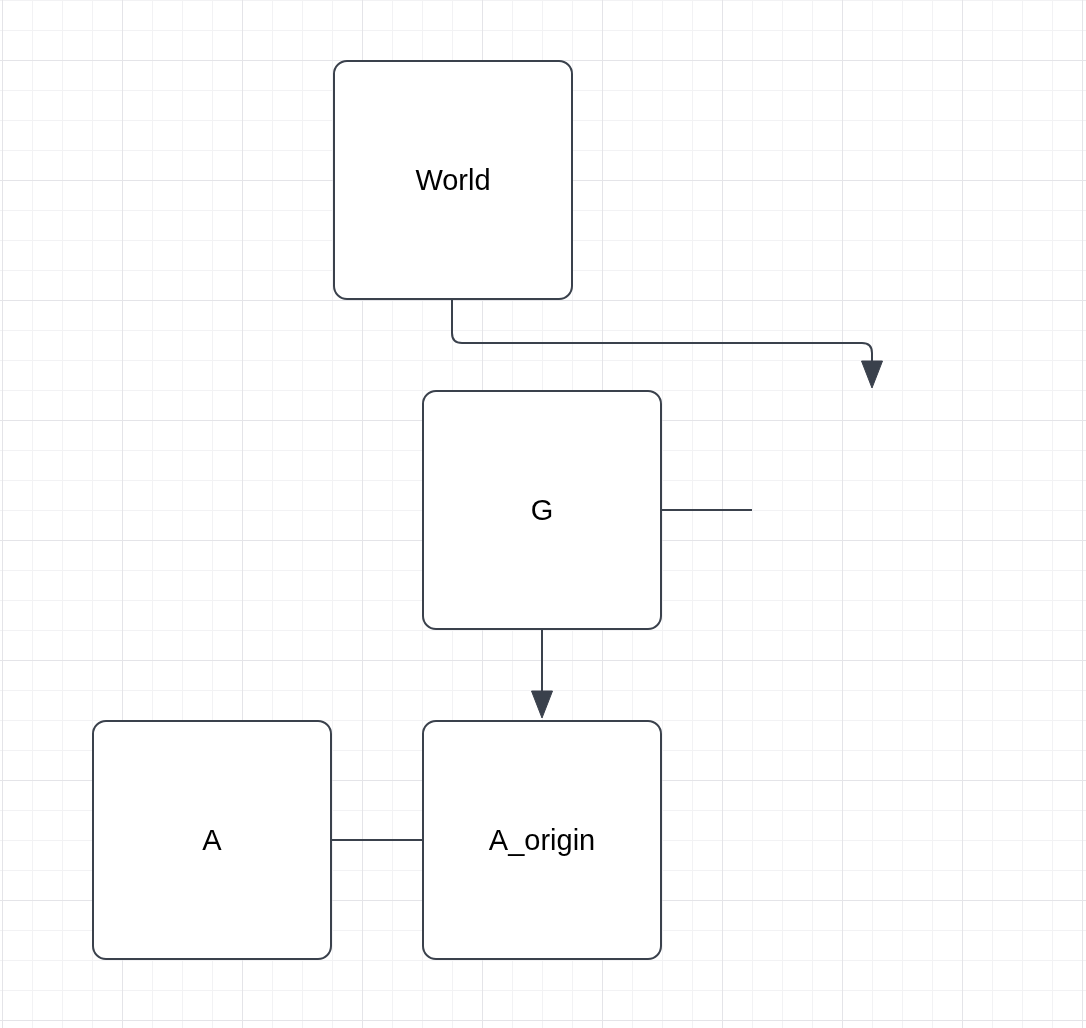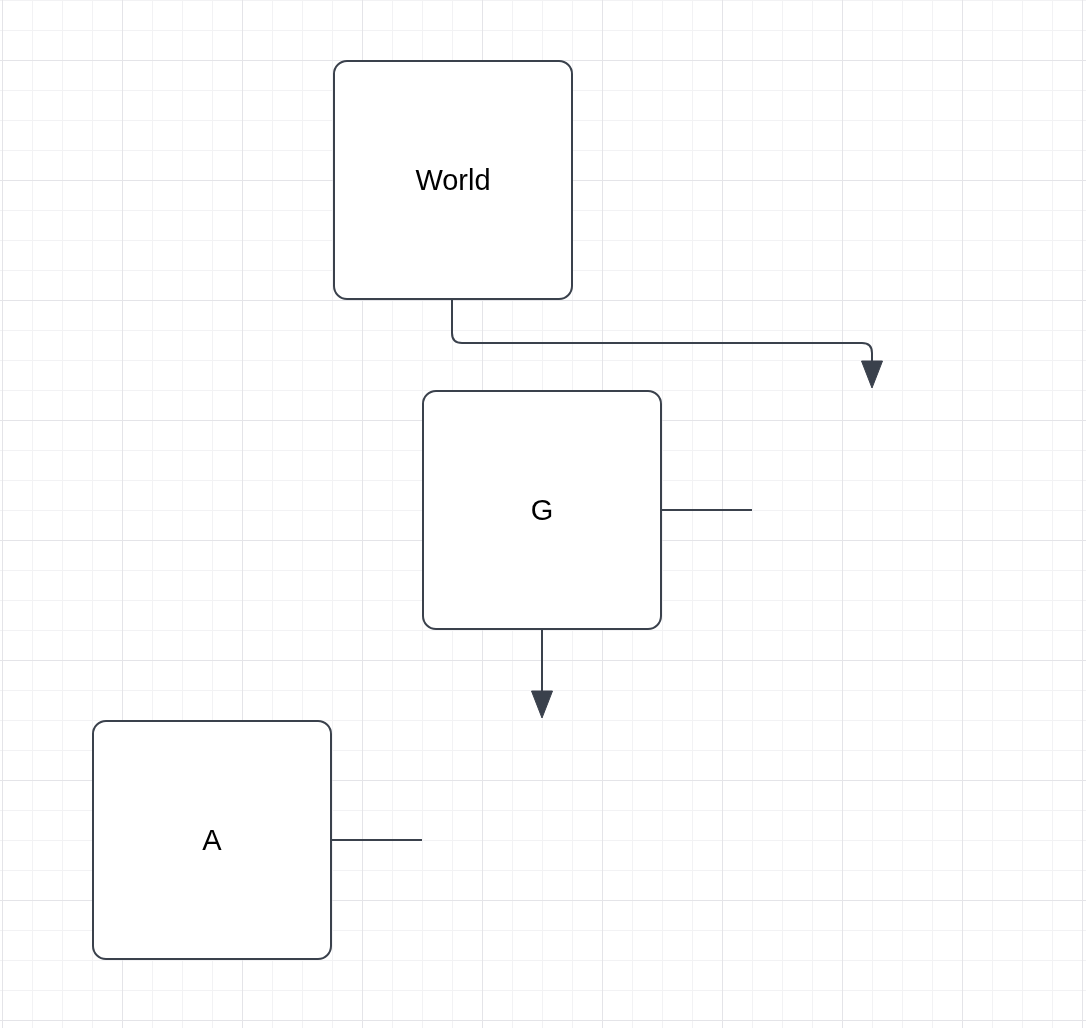--- a/index.html
+++ b/index.html
@@ -62,20 +62,23 @@
 
   <div class="node node-g">
     <span>G</span>
   </div>
 
 
   <div class="node node-a">
     <span>A</span>
   </div>
 
+  <div class="node node-a-origin">
+    <span>A_origin</span>
+  </div>
 
   <svg class="edges" viewBox="0 0 1086 1028" xmlns="http://www.w3.org/2000/svg">
 
     <g>
       <path d="M 452 300 L 452 333 Q 452 343 462 343 L 862 343 Q 872 343 872 353 L 872 361" fill="none" stroke="#3A414C" stroke-width="2"></path>
       <polygon points="861.5,361 882.5,361 872,388" fill="#3A414C" stroke="#3A414C" stroke-width="1"></polygon>
     </g>
 
     <g>
       <path d="M 662 510 L 752 510" fill="none" stroke="#3A414C" stroke-width="2"></path>

